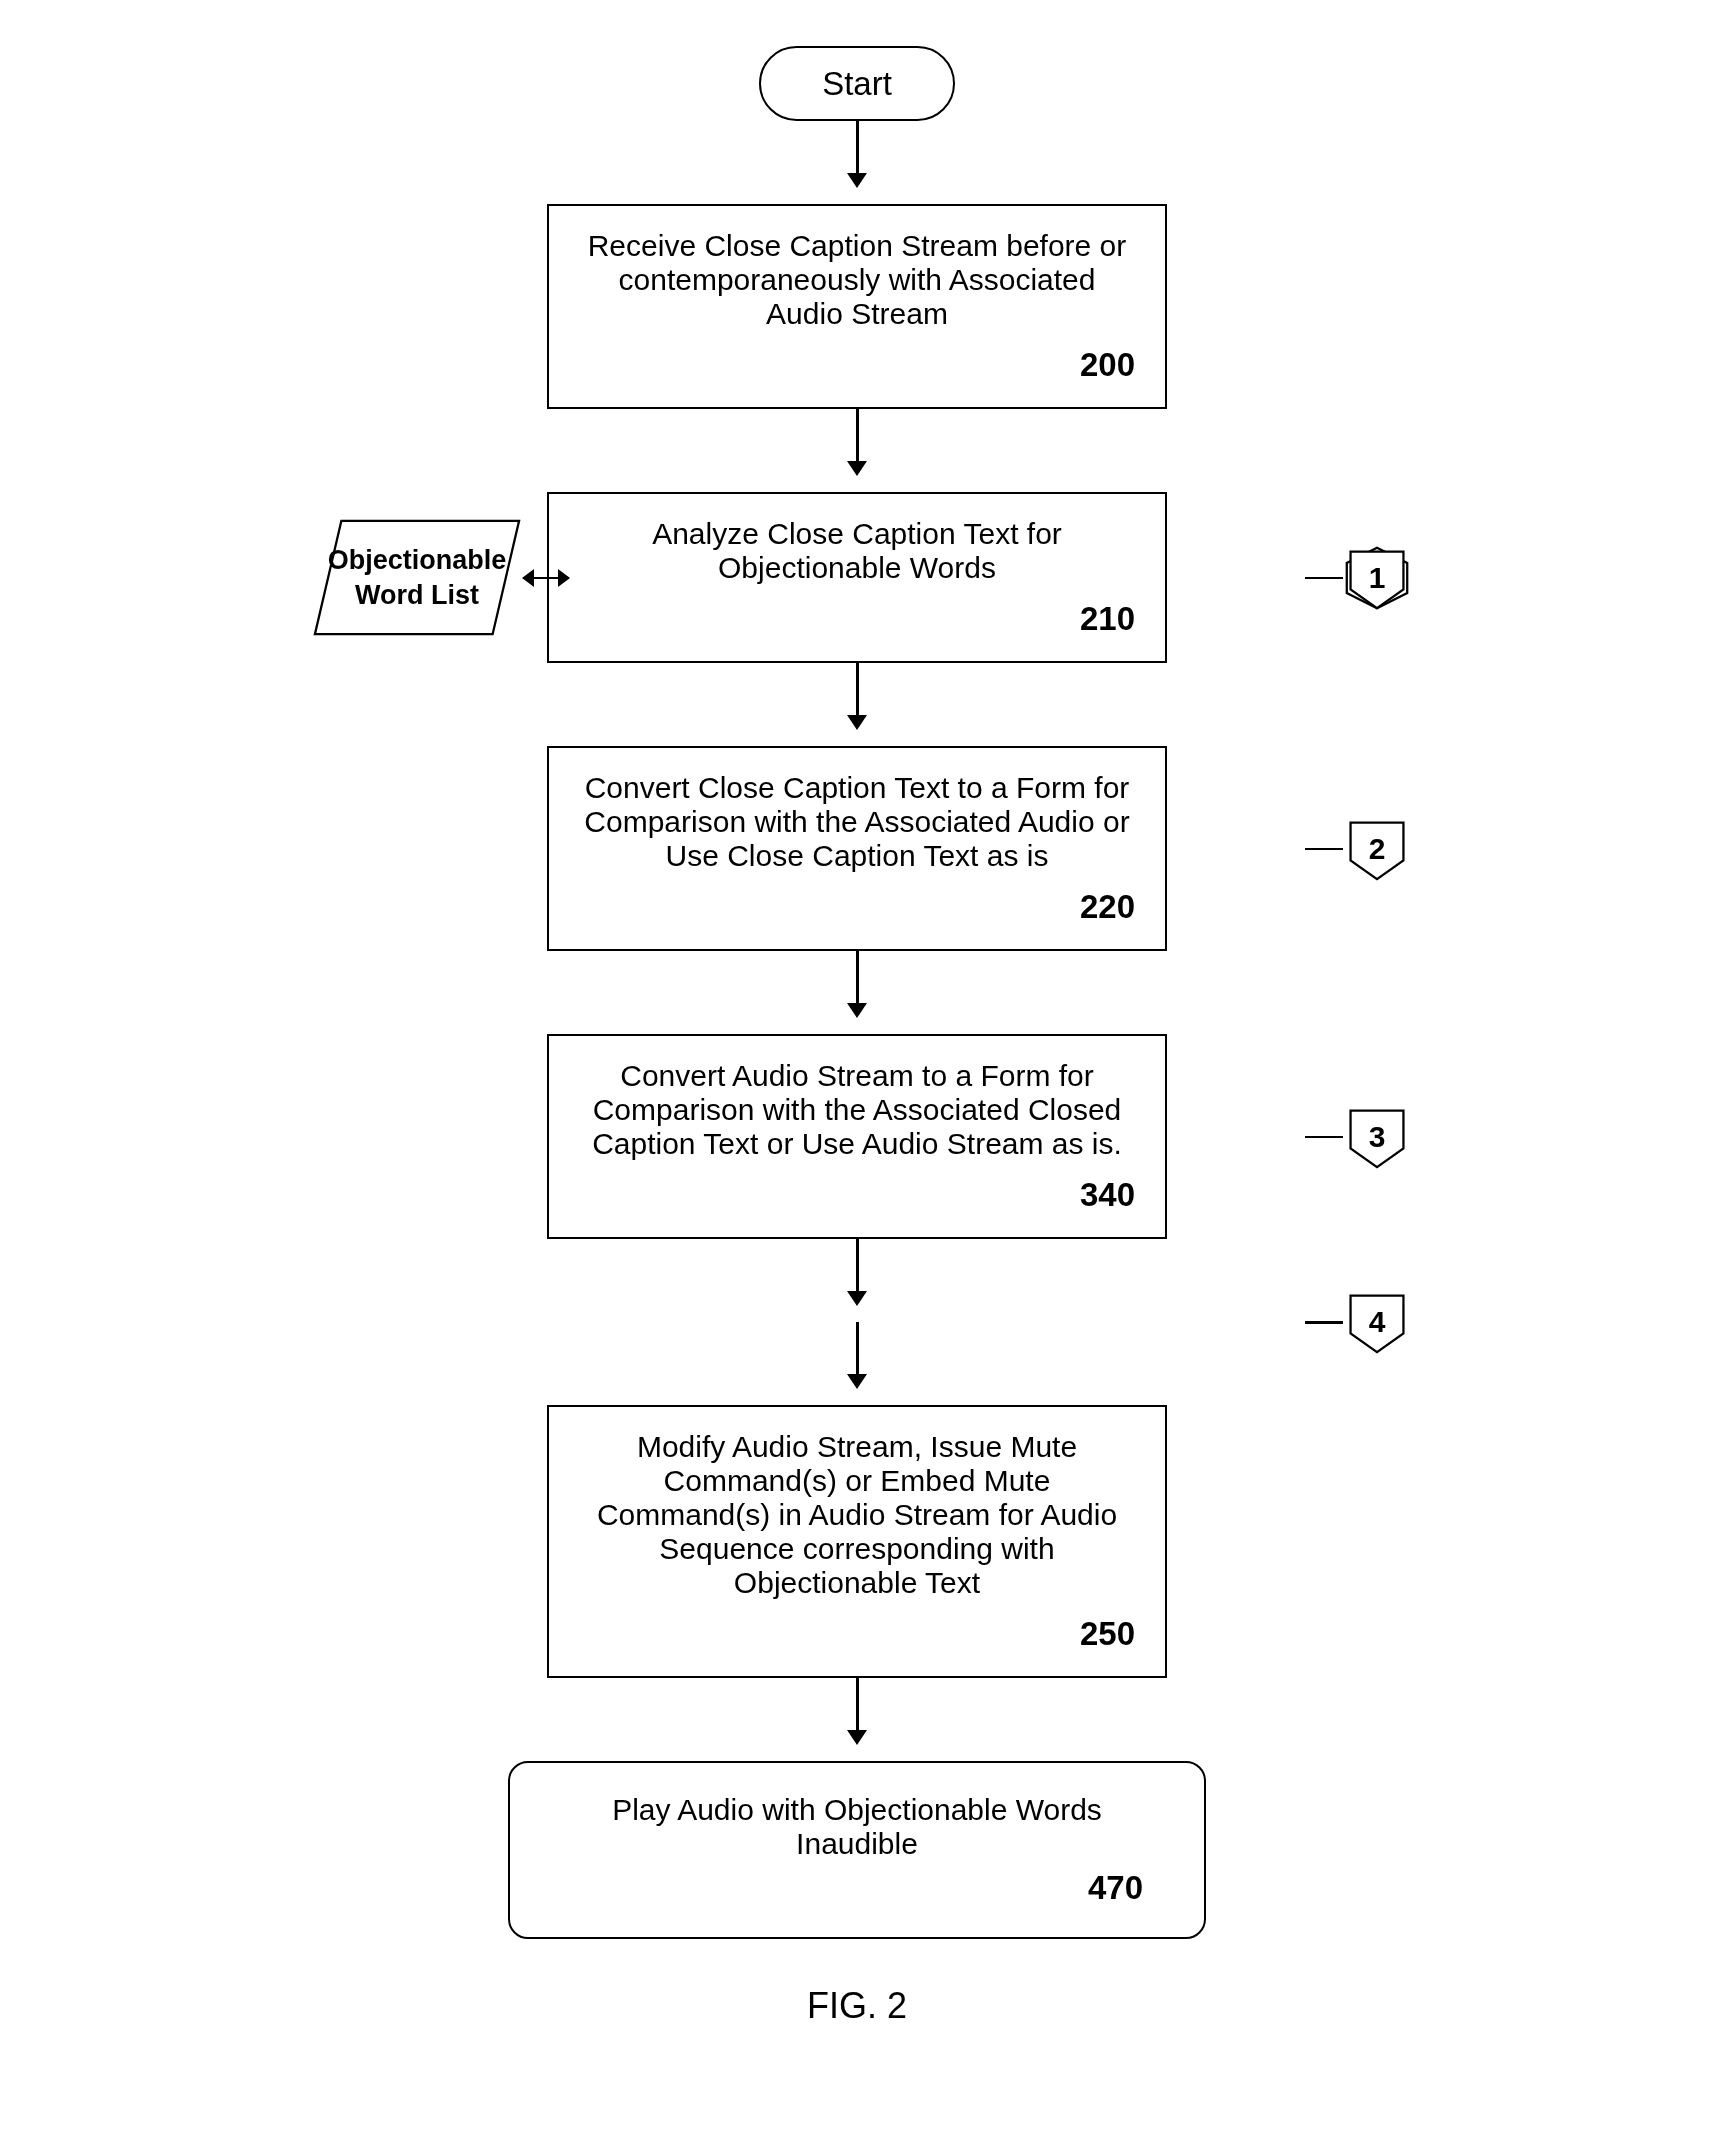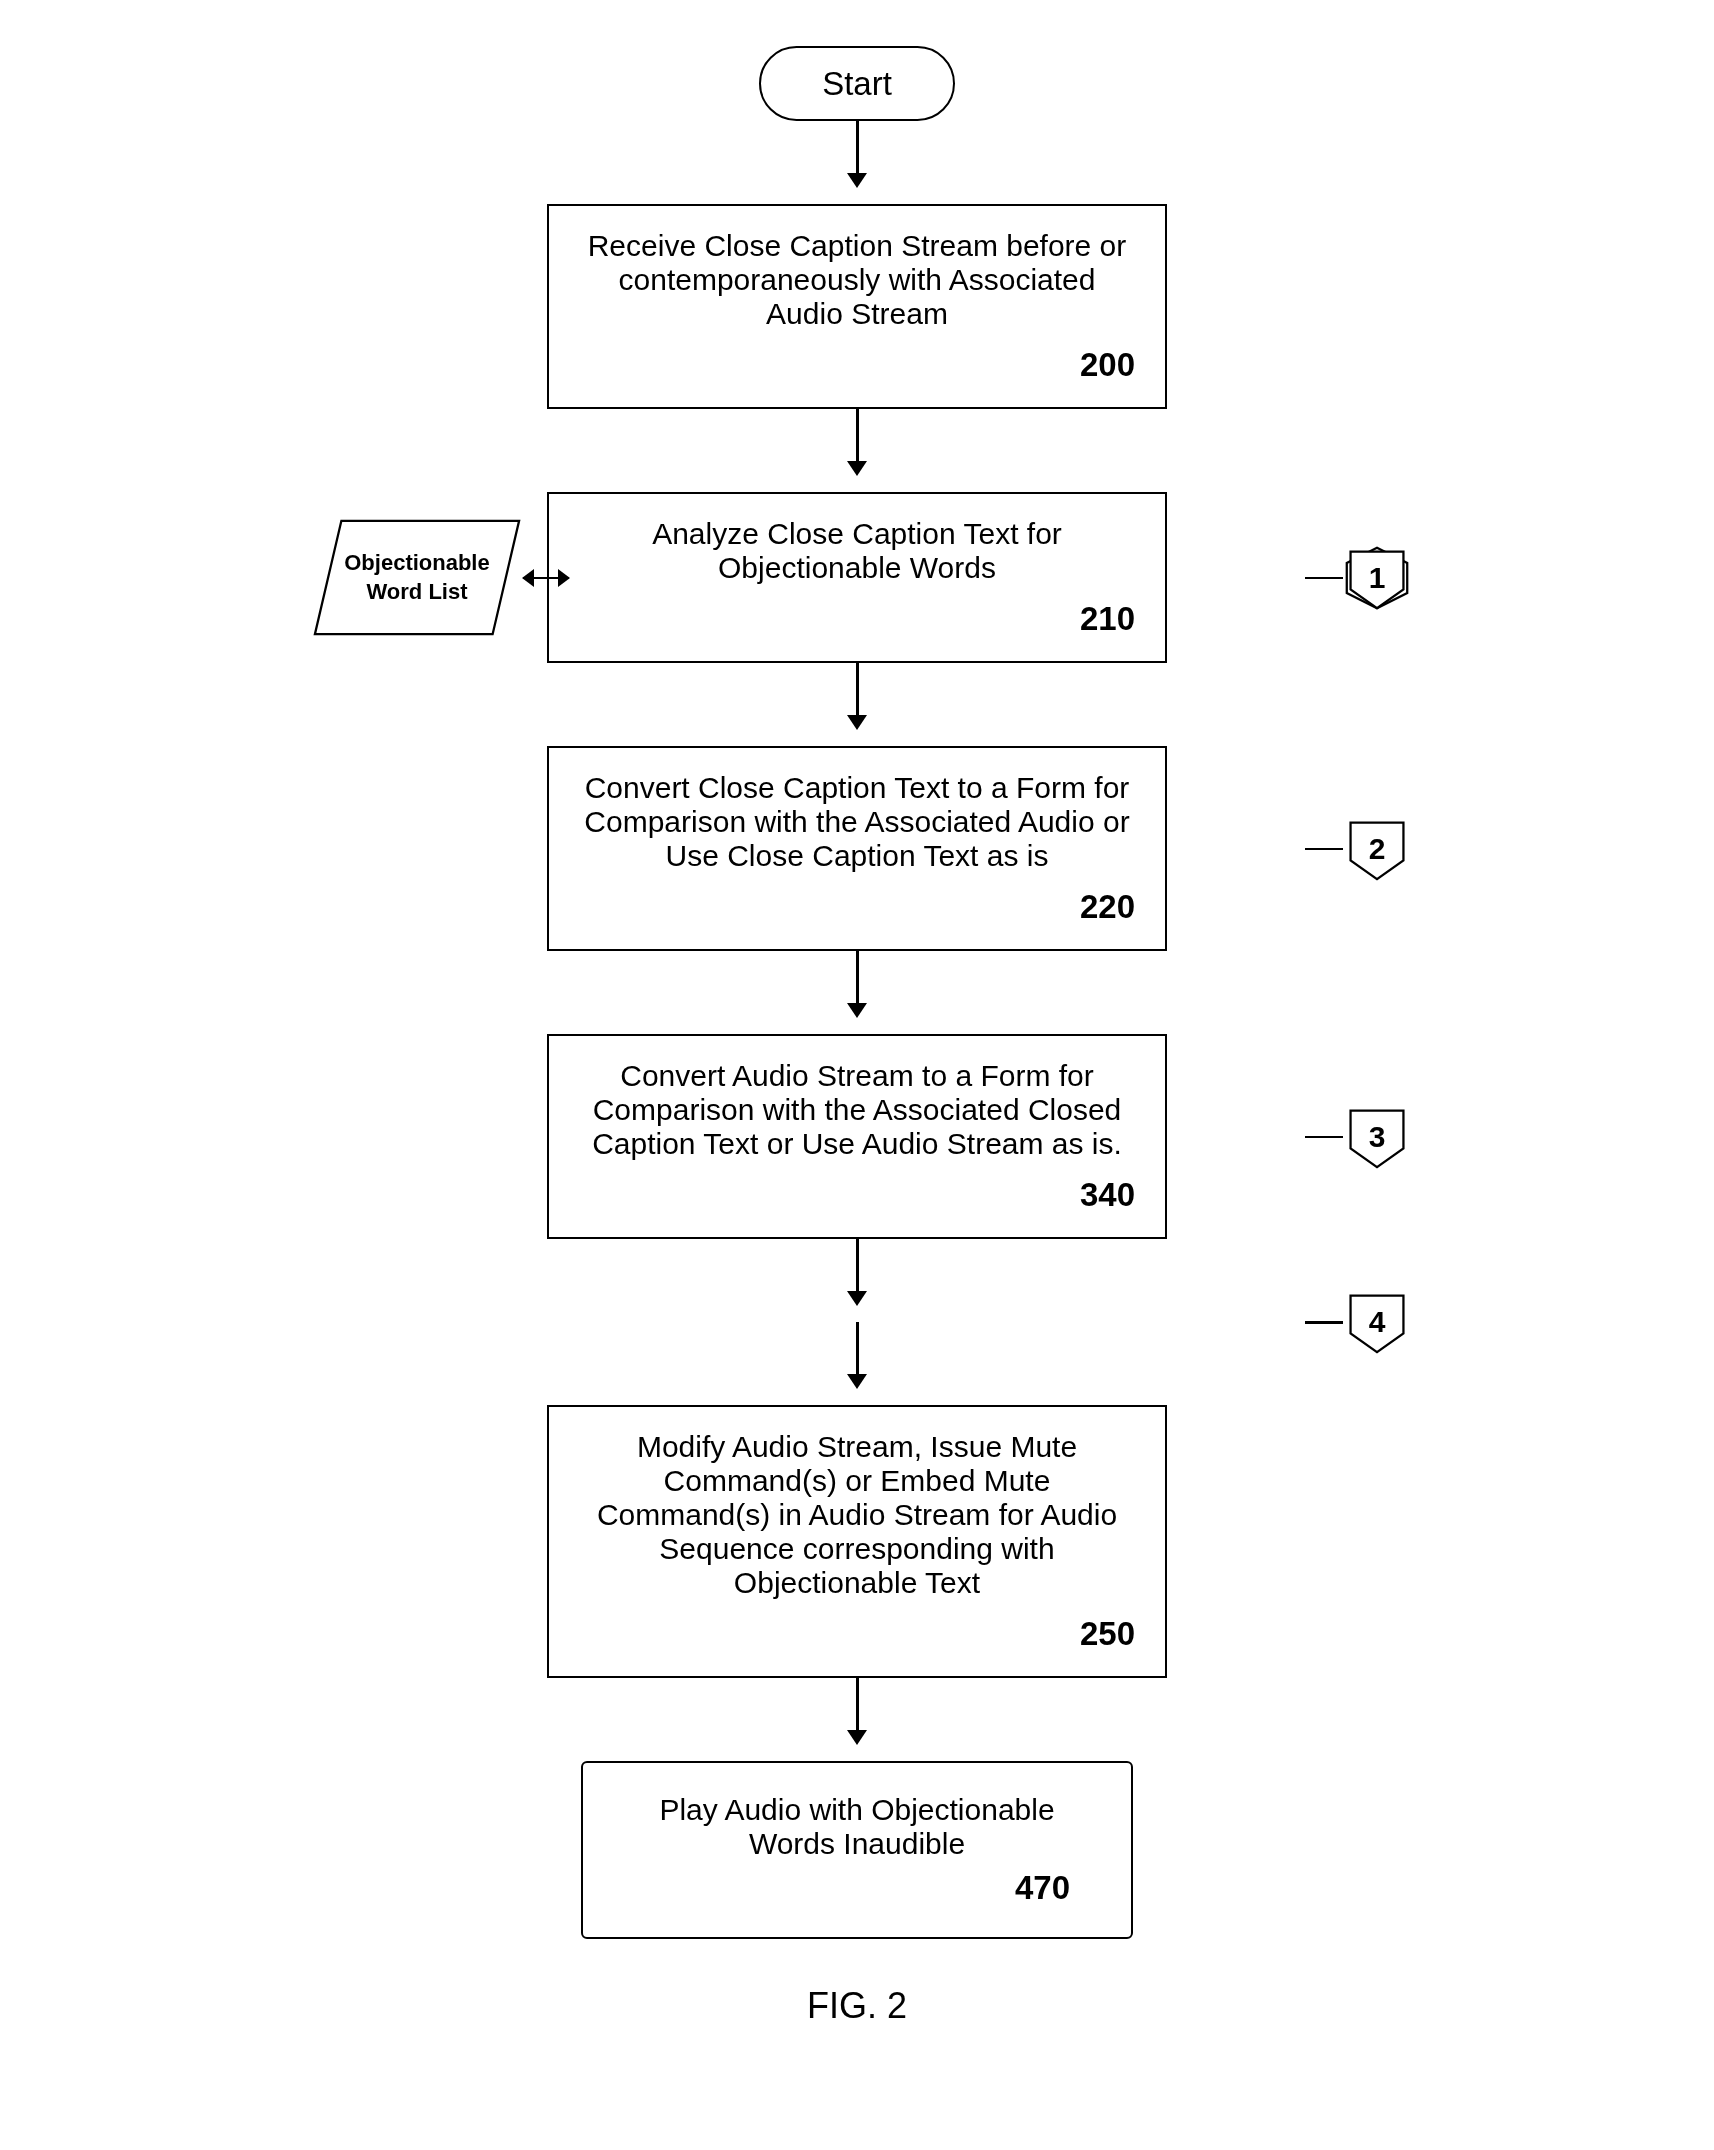--- a/index.html
+++ b/index.html
@@ -103,21 +103,21 @@
     .parallelogram svg {
       position: absolute;
       top: 0; left: 0;
       width: 100%;
       height: 100%;
     }
 
     .parallelogram span {
       position: relative;
       z-index: 1;
-      font-size: 22px;
+      font-size: 27px;
       font-weight: bold;
       text-align: center;
       line-height: 1.3;
     }
 
     .double-arrow-line {
       height: 2.3px;
       background: #000;
       width: 38px;
       position: relative;
@@ -276,21 +276,21 @@
       <span class="step-num">250</span>
     </div>
   </div>
 
   <div style="height:53px; width:3px; background:#000; margin:0 auto; position:relative;">
     <div style="position:absolute; bottom:-13.7px; left:50%; transform:translateX(-50%); border-left:10.6px solid transparent; border-right:10.6px solid transparent; border-top:15px solid #000;"></div>
   </div>
   <div class="spacer-sm"></div>
 
   <div class="step-row">
-    <div style="border: 2.3px solid #000; border-radius: 6px; padding: 30px 61px; text-align:center; font-size:30px; background:#fff; width: 552px;">
+    <div style="border: 2.3px solid #000; border-radius: 20px; padding: 30px 61px; text-align:center; font-size:30px; background:#fff; width: 698px;">
       <span>Play Audio with Objectionable Words Inaudible</span>
       <span style="font-size:33px; font-weight:bold; display:block; text-align:right; margin-top:7.6px;">470</span>
     </div>
   </div>
 
   <div class="fig-label">FIG. 2</div>
 
 </div>
 
 

